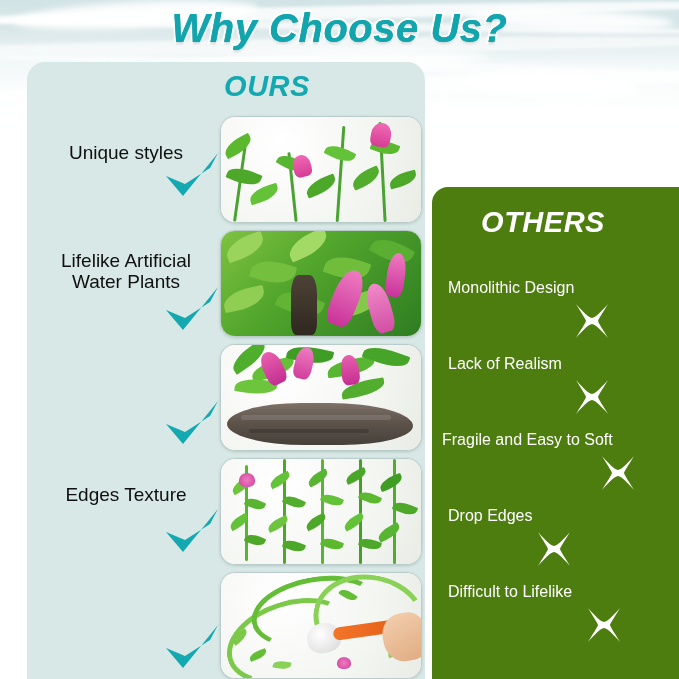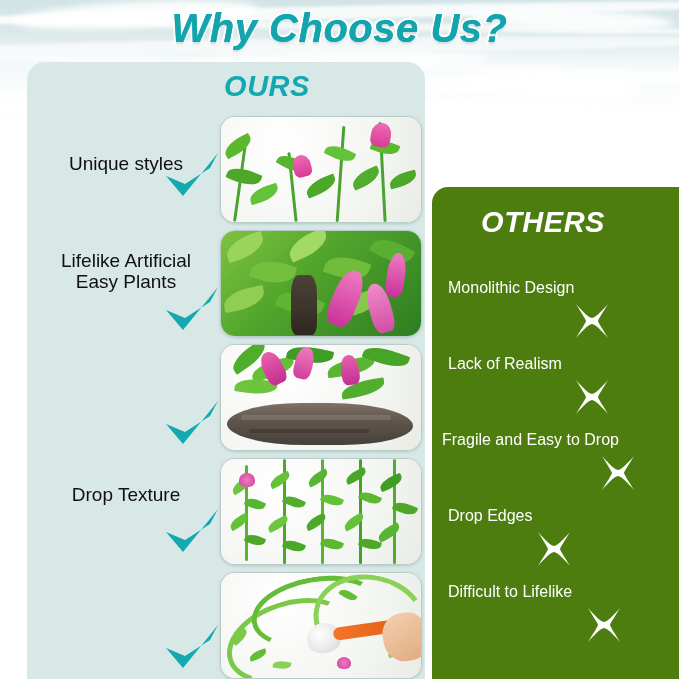--- a/index.html
+++ b/index.html
@@ -122,21 +122,21 @@
     <div class="shimmer sh3"></div>
     <div class="shimmer sh4"></div>
   </div>
   <div class="page-title">Why Choose Us?</div>
   <div class="page-title-fill">Why Choose Us?</div>
 
   <div class="ours-panel">
     <div class="ours-heading">OURS</div>
 
     <div class="ours-row" style="top:48px;height:118px;">
-      <div class="ours-label" style="top:32px;margin-top:11px;">Unique styles</div>
+      <div class="ours-label" style="top:32px;">Unique styles</div>
       <div class="check" style="left:136px;top:42px;">
         <svg viewBox="0 0 58 48" width="58" height="48">
             <path d="M3 24 L20 44 L55 1 L47 16 L22 32 Z" fill="#14a8b0"></path>
           </svg>
       </div>
       <div class="thumb" style="top:6px;">
         <div class="scene">
           <div class="bgwhite"></div>
           <div class="stem" style="left:18px;bottom:0;width:3px;height:86px;transform:rotate(8deg);"></div>
           <div class="stem" style="left:70px;bottom:0;width:3px;height:70px;transform:rotate(-6deg);"></div>
@@ -153,21 +153,21 @@
           <div class="leaf" style="left:168px;top:56px;width:28px;height:13px;background:#4da82a;transform:rotate(-15deg);"></div>
           <div class="spike" style="left:72px;top:38px;width:18px;height:22px;background:linear-gradient(180deg,#f06ab4,#d63c95);transform:rotate(-14deg);"></div>
           <div class="spike" style="left:150px;top:6px;width:20px;height:24px;background:linear-gradient(180deg,#f06ab4,#d63c95);transform:rotate(10deg);"></div>
         </div>
       </div>
     </div>
 
     <div class="ours-row" style="top:162px;height:118px;padding-left:23px;">
       <div class="ours-label" style="top:26px;">
         <span>Lifelike Artificial</span><br>
-        <span>Easy Plants</span>
+        <span>Water Plants</span>
       </div>
       <div class="check" style="left:136px;top:62px;">
         <svg viewBox="0 0 58 48" width="58" height="48">
             <path d="M3 24 L20 44 L55 1 L47 16 L22 32 Z" fill="#14a8b0"></path>
           </svg>
       </div>
       <div class="thumb" style="top:6px;">
         <div class="scene">
           <div class="bgdense"></div>
           <div class="leaf" style="left:4px;top:6px;width:40px;height:20px;background:#9ad45c;transform:rotate(-20deg);"></div>
@@ -206,21 +206,21 @@
           <div class="spike" style="left:74px;top:2px;width:18px;height:32px;background:linear-gradient(180deg,#ef7bc0,#cf3f9c);transform:rotate(14deg);"></div>
           <div class="spike" style="left:120px;top:10px;width:18px;height:30px;background:linear-gradient(180deg,#e85fae,#c42f91);transform:rotate(-8deg);"></div>
           <div class="wood" style="left:6px;top:58px;width:186px;height:42px;"></div>
           <div style="position:absolute;left:20px;top:70px;width:150px;height:5px;border-radius:4px;background:rgba(255,255,255,.12);"></div>
           <div style="position:absolute;left:28px;top:84px;width:120px;height:4px;border-radius:4px;background:rgba(0,0,0,.18);"></div>
         </div>
       </div>
     </div>
 
     <div class="ours-row" style="top:390px;height:118px;">
-      <div class="ours-label" style="top:32px;">Drop Texture</div>
+      <div class="ours-label" style="top:32px;">Edges Texture</div>
       <div class="check" style="left:136px;top:56px;">
         <svg viewBox="0 0 58 48" width="58" height="48">
             <path d="M3 24 L20 44 L55 1 L47 16 L22 32 Z" fill="#14a8b0"></path>
           </svg>
       </div>
       <div class="thumb" style="top:6px;">
         <div class="scene">
           <div class="bgwhite"></div>
           <div class="stem" style="left:24px;top:6px;width:3px;height:96px;background:#57b531;"></div>
           <div class="stem" style="left:62px;top:0;width:3px;height:105px;background:#4da82a;"></div>
@@ -293,21 +293,21 @@
     <div class="others-row" style="top:168px;">
       <div class="others-label" style="left:16px;top:0;">Lack of Realism</div>
       <div class="xmark" style="left:140px;top:22px;">
         <svg viewBox="0 0 40 40" width="40" height="40">
           <path d="M4 3 C12 12 16 16 20 17 C24 16 28 12 36 3 C30 13 27 17 26 20 C27 23 30 27 36 37 C28 28 24 24 20 23 C16 24 12 28 4 37 C10 27 13 23 14 20 C13 17 10 13 4 3 Z" fill="#ffffff"></path>
         </svg>
       </div>
     </div>
 
     <div class="others-row" style="top:244px;">
-      <div class="others-label" style="left:10px;top:0;">Fragile and Easy to Drop</div>
+      <div class="others-label" style="left:10px;top:0;">Fragile and Easy to Soft</div>
       <div class="xmark" style="left:166px;top:22px;">
         <svg viewBox="0 0 40 40" width="40" height="40">
           <path d="M4 3 C12 12 16 16 20 17 C24 16 28 12 36 3 C30 13 27 17 26 20 C27 23 30 27 36 37 C28 28 24 24 20 23 C16 24 12 28 4 37 C10 27 13 23 14 20 C13 17 10 13 4 3 Z" fill="#ffffff"></path>
         </svg>
       </div>
     </div>
 
     <div class="others-row" style="top:320px;">
       <div class="others-label" style="left:16px;top:0;">Drop Edges</div>
       <div class="xmark" style="left:102px;top:22px;">

